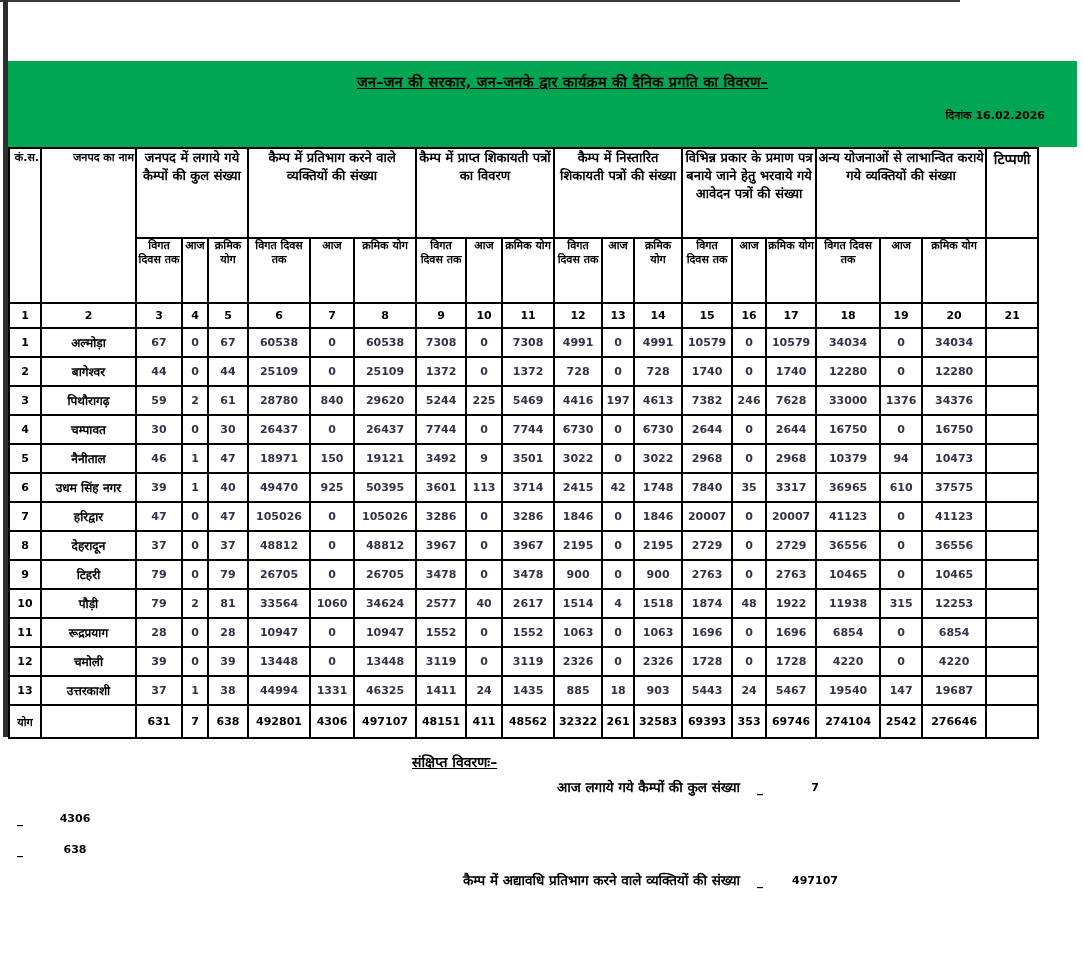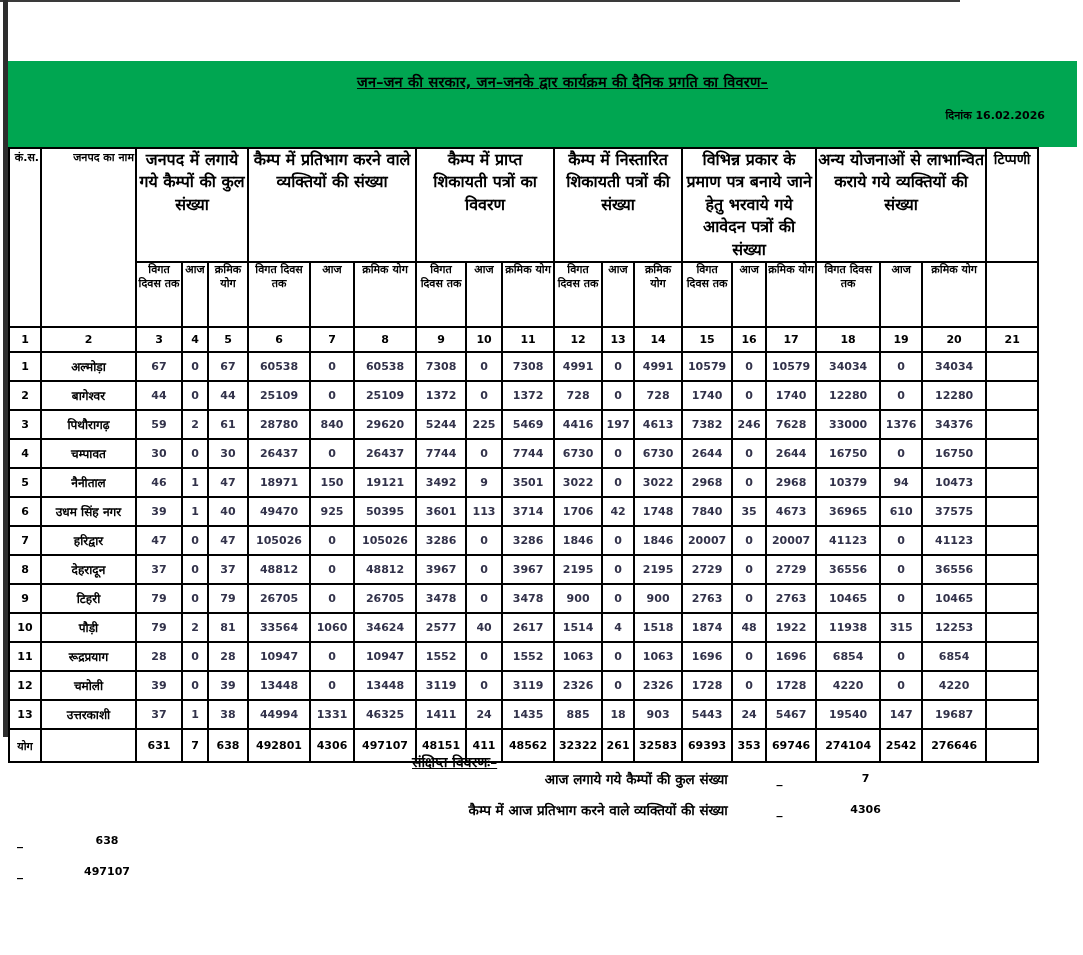--- a/index.html
+++ b/index.html
@@ -22,33 +22,33 @@
   }
   .report-table th,.report-table td{
     border:2px solid #000;padding:0 1px;overflow:hidden;word-wrap:break-word;
   }
   tr.row-top{height:90px;}
   tr.row-sub{height:65px;}
   tr.row-num{height:25px;}
   tr.row-data{height:29px;}
   tr.row-total{height:33px;}
   .corner-cell{font-size:11px;font-weight:bold;text-align:right;vertical-align:top;padding-top:4px;}
-  .group-cell{font-size:16px;font-weight:bold;text-align:center;vertical-align:top;line-height:1.4;padding-top:3px;}
+  .group-cell{font-size:13px;font-weight:bold;text-align:center;vertical-align:top;line-height:1.4;padding-top:3px;}
   .remark-head{font-size:14px;font-weight:bold;text-align:center;vertical-align:top;padding-top:3px;}
   .sub-cell{font-size:11px;font-weight:bold;text-align:center;vertical-align:top;line-height:1.3;padding-top:3px;}
   .num-cell{font-size:11px;font-weight:bold;text-align:center;}
   .sno-cell{font-size:11px;font-weight:bold;text-align:center;}
   .district-cell{font-size:12px;font-weight:bold;text-align:center;}
   .value-cell{font-size:11px;font-weight:bold;text-align:center;color:#32324a;}
   .remark-cell{background:#fff;}
   .row-total td{font-size:11px;font-weight:bold;text-align:center;color:#000;}
   .total-label{font-size:12.5px;}
   .summary{position:absolute;left:0;top:752px;width:900px;}
   .summary-title{margin-left:412px;font-size:14px;font-weight:bold;text-decoration:underline;margin-bottom:1px;}
-  .summary-row{display:flex;height:31px;gap:32px;}
+  .summary-row{display:flex;align-items:center;height:31px;}
   .summary-label{width:740px;text-align:right;font-size:13.5px;font-weight:bold;line-height:1.1;}
   .summary-dash{width:40px;text-align:center;font-size:12px;font-weight:bold;}
   .summary-value{width:70px;text-align:center;font-size:11px;font-weight:bold;}
 </style>
 </head>
 <body>
 
 <div class="scan-top-line"></div>
 <div class="scan-left-strip"></div>
 
@@ -259,26 +259,26 @@
         <td class="district-cell">उधम सिंह नगर</td>
         <td class="value-cell">39</td>
         <td class="value-cell">1</td>
         <td class="value-cell">40</td>
         <td class="value-cell">49470</td>
         <td class="value-cell">925</td>
         <td class="value-cell">50395</td>
         <td class="value-cell">3601</td>
         <td class="value-cell">113</td>
         <td class="value-cell">3714</td>
-        <td class="value-cell">1706</td>
+        <td class="value-cell">2415</td>
         <td class="value-cell">42</td>
         <td class="value-cell">1748</td>
         <td class="value-cell">7840</td>
         <td class="value-cell">35</td>
-        <td class="value-cell">4673</td>
+        <td class="value-cell">3317</td>
         <td class="value-cell">36965</td>
         <td class="value-cell">610</td>
         <td class="value-cell">37575</td>
         <td class="remark-cell"></td>
       </tr>
       <tr class="row-data">
         <td class="sno-cell">7</td>
         <td class="district-cell">हरिद्वार</td>
         <td class="value-cell">47</td>
         <td class="value-cell">0</td>
@@ -468,26 +468,26 @@
 
 <div class="summary">
   <div class="summary-title">संक्षिप्त विवरणः–</div>
   <div id="summary-rows">
       <div class="summary-row">
         <div class="summary-label">आज लगाये गये कैम्पों की कुल संख्या</div>
         <div class="summary-dash">_</div>
         <div class="summary-value">7</div>
       </div>
       <div class="summary-row">
-        <div class="summary-label">कैम्प में आज प्रतिभाग करने वाले व्यक्तियों की संख्या</div>
         <div class="summary-dash">_</div>
         <div class="summary-value">4306</div>
       </div>
       <div class="summary-row">
         <div class="summary-dash">_</div>
         <div class="summary-value">638</div>
       </div>
       <div class="summary-row">
+        <div class="summary-label">कैम्प में अद्यावधि प्रतिभाग करने वाले व्यक्तियों की संख्या</div>
         <div class="summary-dash">_</div>
         <div class="summary-value">497107</div>
       </div>
     </div>
 </div>
 
 </body></html>

